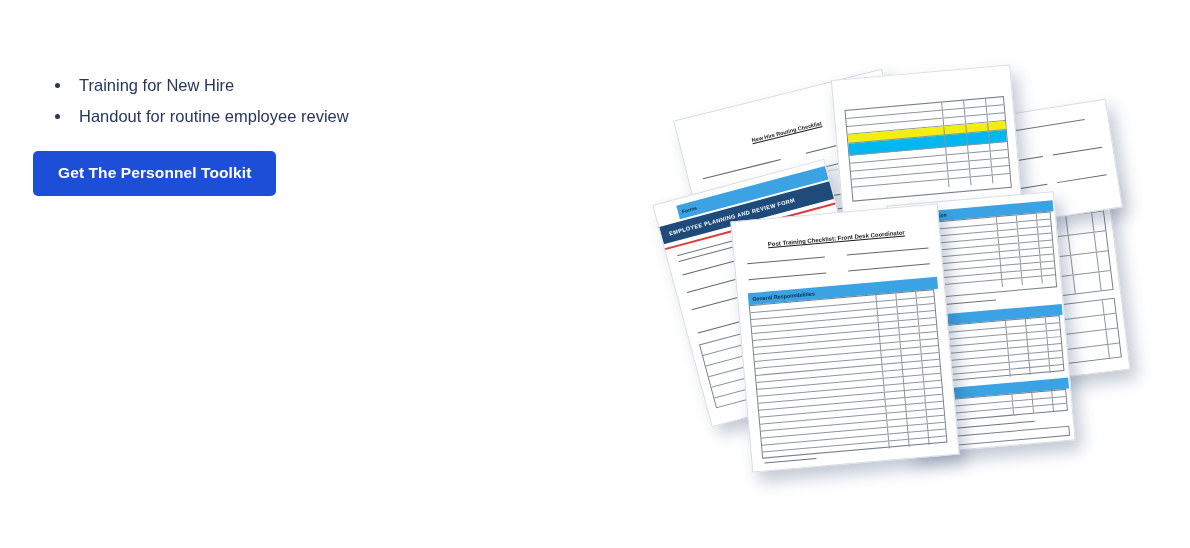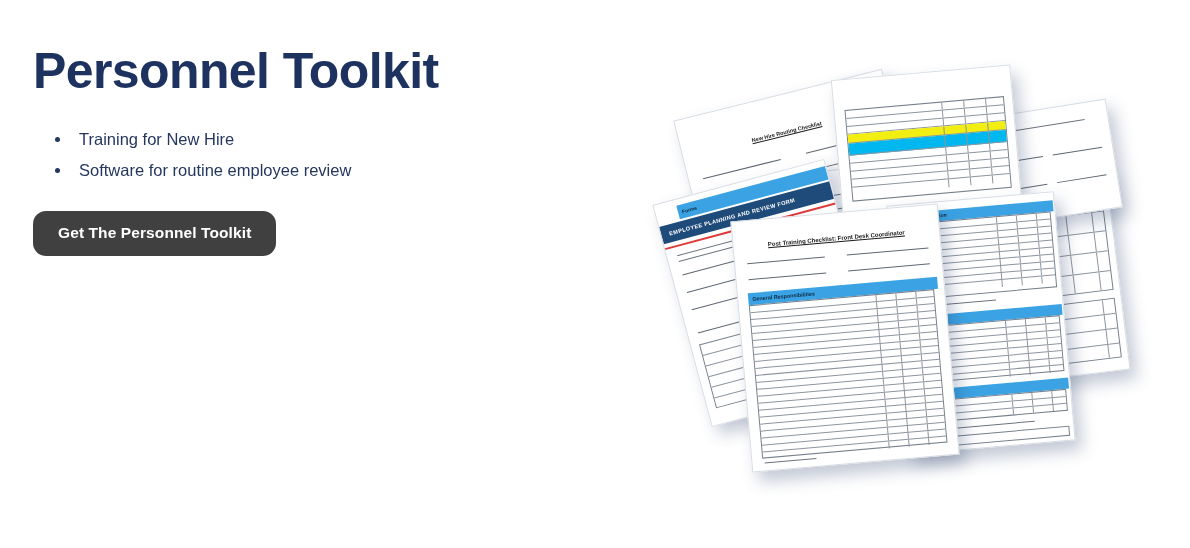--- a/index.html
+++ b/index.html
@@ -68,29 +68,29 @@
     left: 0;
     top: 13px;
     width: 5px;
     height: 5px;
     border-radius: 50%;
     background: #25375f;
   }
 
   .cta {
     display: inline-block;
-    margin-top: 25px;
+    margin-top: 19px;
     padding: 13px 25px 14px 25px;
-    background: #404040;
+    background: #1d4ed8;
     color: #ffffff;
     font-size: 15.5px;
     font-weight: bold;
     letter-spacing: 0.1px;
     border: none;
-    border-radius: 13px;
+    border-radius: 5px;
     cursor: pointer;
     font-family: "Liberation Sans", sans-serif;
   }
 
   
   .collage {
     position: absolute;
     left: 655px;
     top: 70px;
     width: 470px;
@@ -163,26 +163,25 @@
     background: #5f6771;
   }
 </style>
 </head>
 <body>
 
 <div class="page">
 
   <div class="copy-col">
 
-    <h1 class="headline">Personnel Toolkit</h1>
 
 
     <ul class="feature-list">
       <li>Training for New Hire</li>
-      <li>Software for routine employee review</li>
+      <li>Handout for routine employee review</li>
     </ul>
 
     <button class="cta">Get The Personnel Toolkit</button>
   </div>
 
   <div class="collage">
     <div class="collage-inner">
 
       <div class="doc" style="left:38px; top:22px; width:215px; height:190px; transform:rotate(-14deg); z-index:2;">
         <div class="dtitle" style="font-size:5.5px; margin-top:34px;">New Hire Routing Checklist</div>

